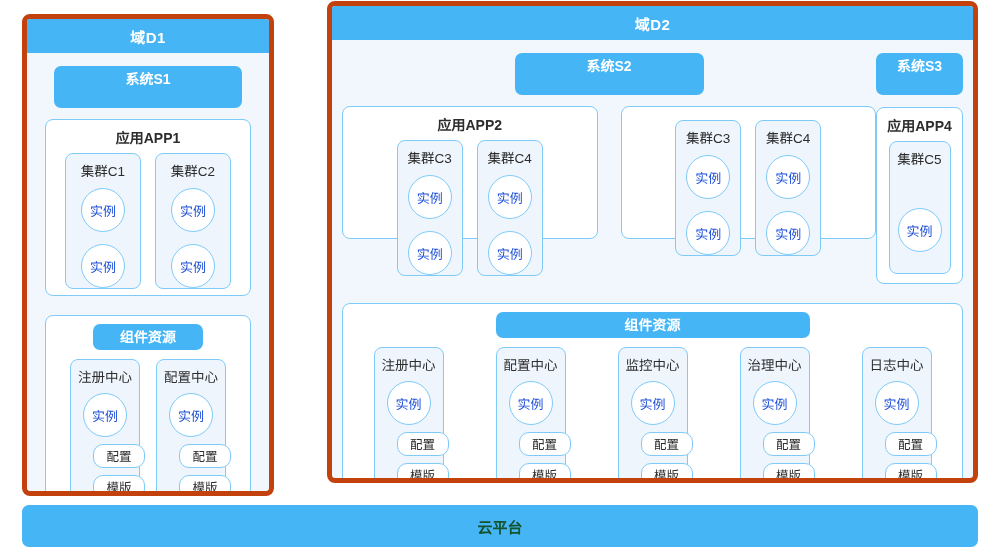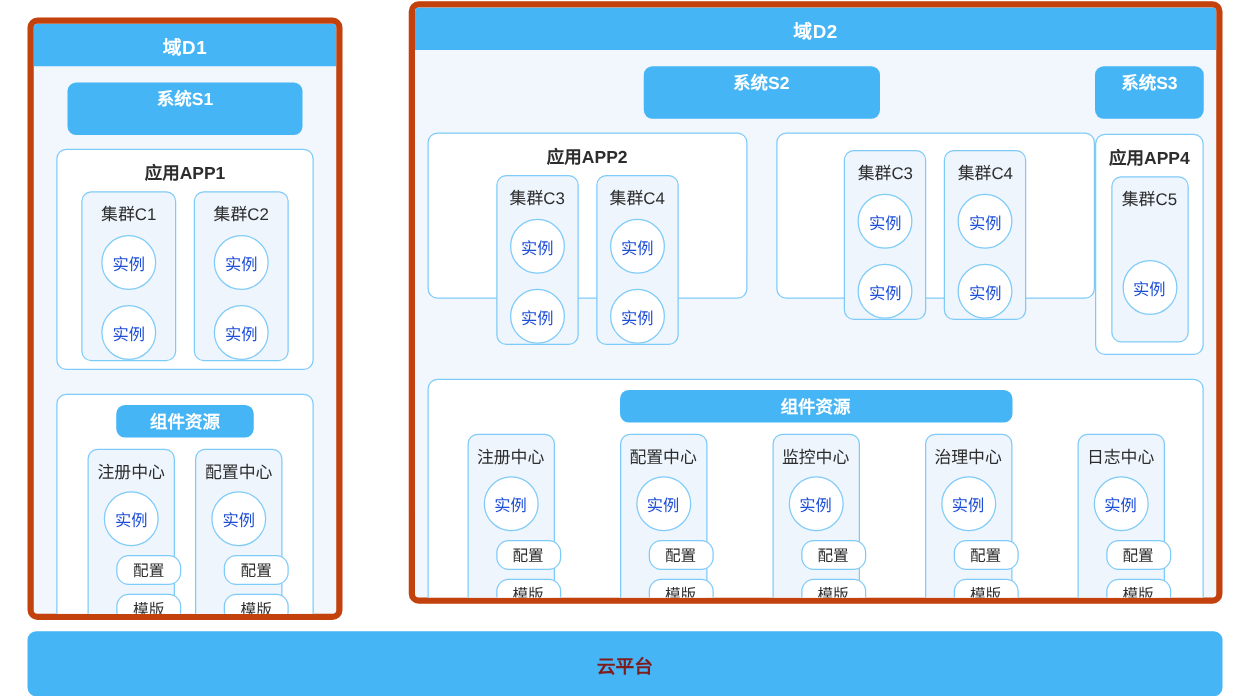--- a/index.html
+++ b/index.html
@@ -245,24 +245,24 @@
     margin-top: 8px;
   }
   .inst-stack.single { margin-top: 40px; }
 
   
   #platform-bar {
     position: absolute;
     left: 22px;
     top: 505px;
     width: 956px;
-    height: 52px;
+    height: 42px;
     background: #45b5f5;
     border-radius: 7px;
-    color: #7f1d1d;
+    color: #14532d;
     font-size: 15px;
     font-weight: bold;
     display: flex;
     align-items: center;
     justify-content: center;
     box-sizing: border-box;
   }
 </style>
 </head>
 <body>

